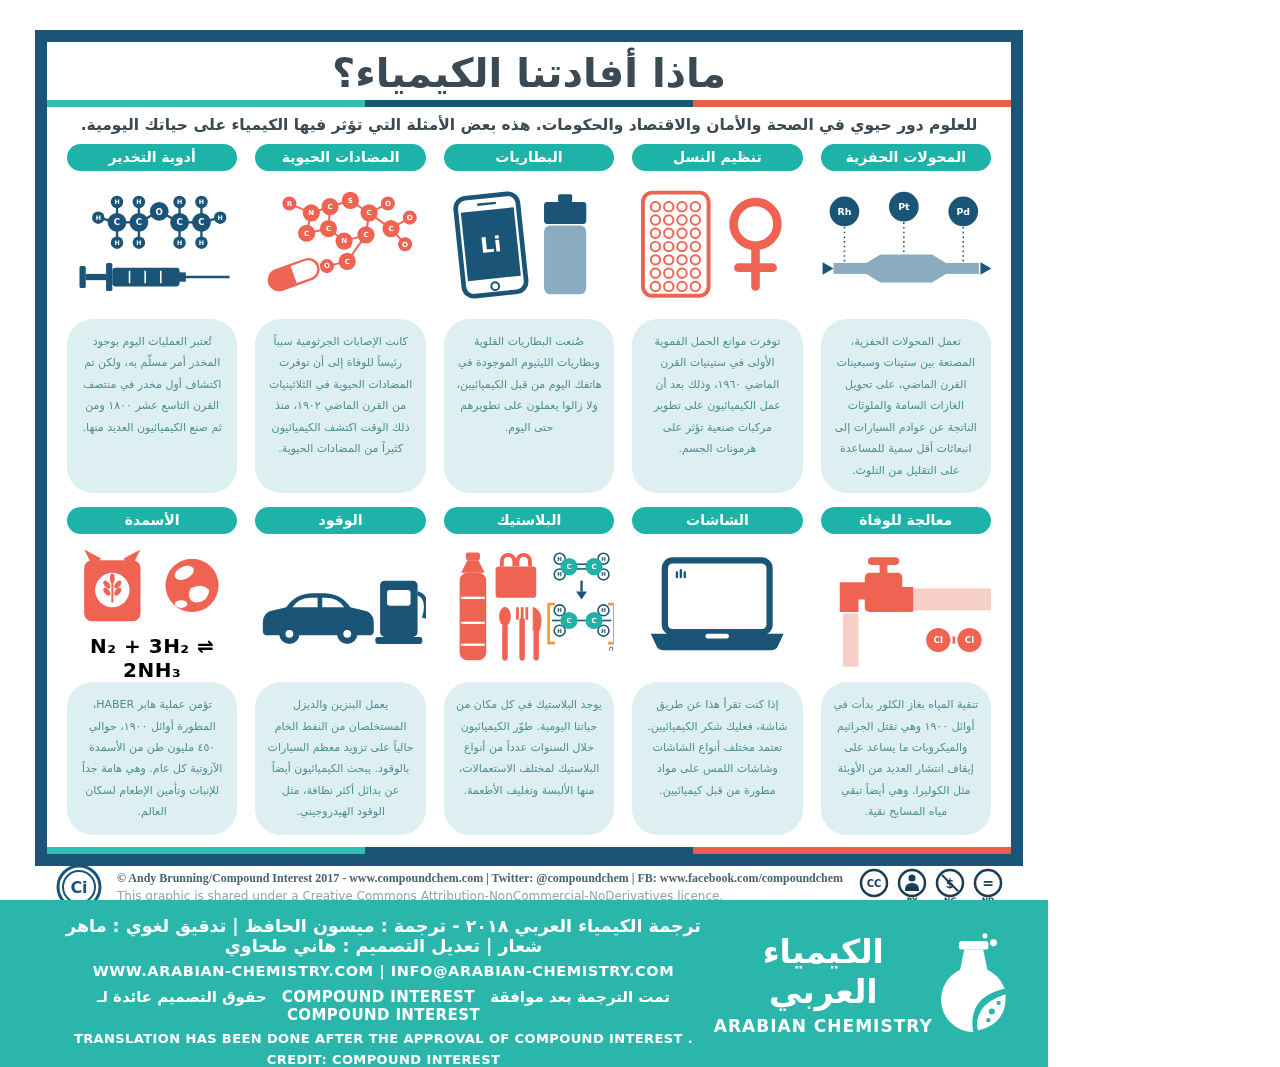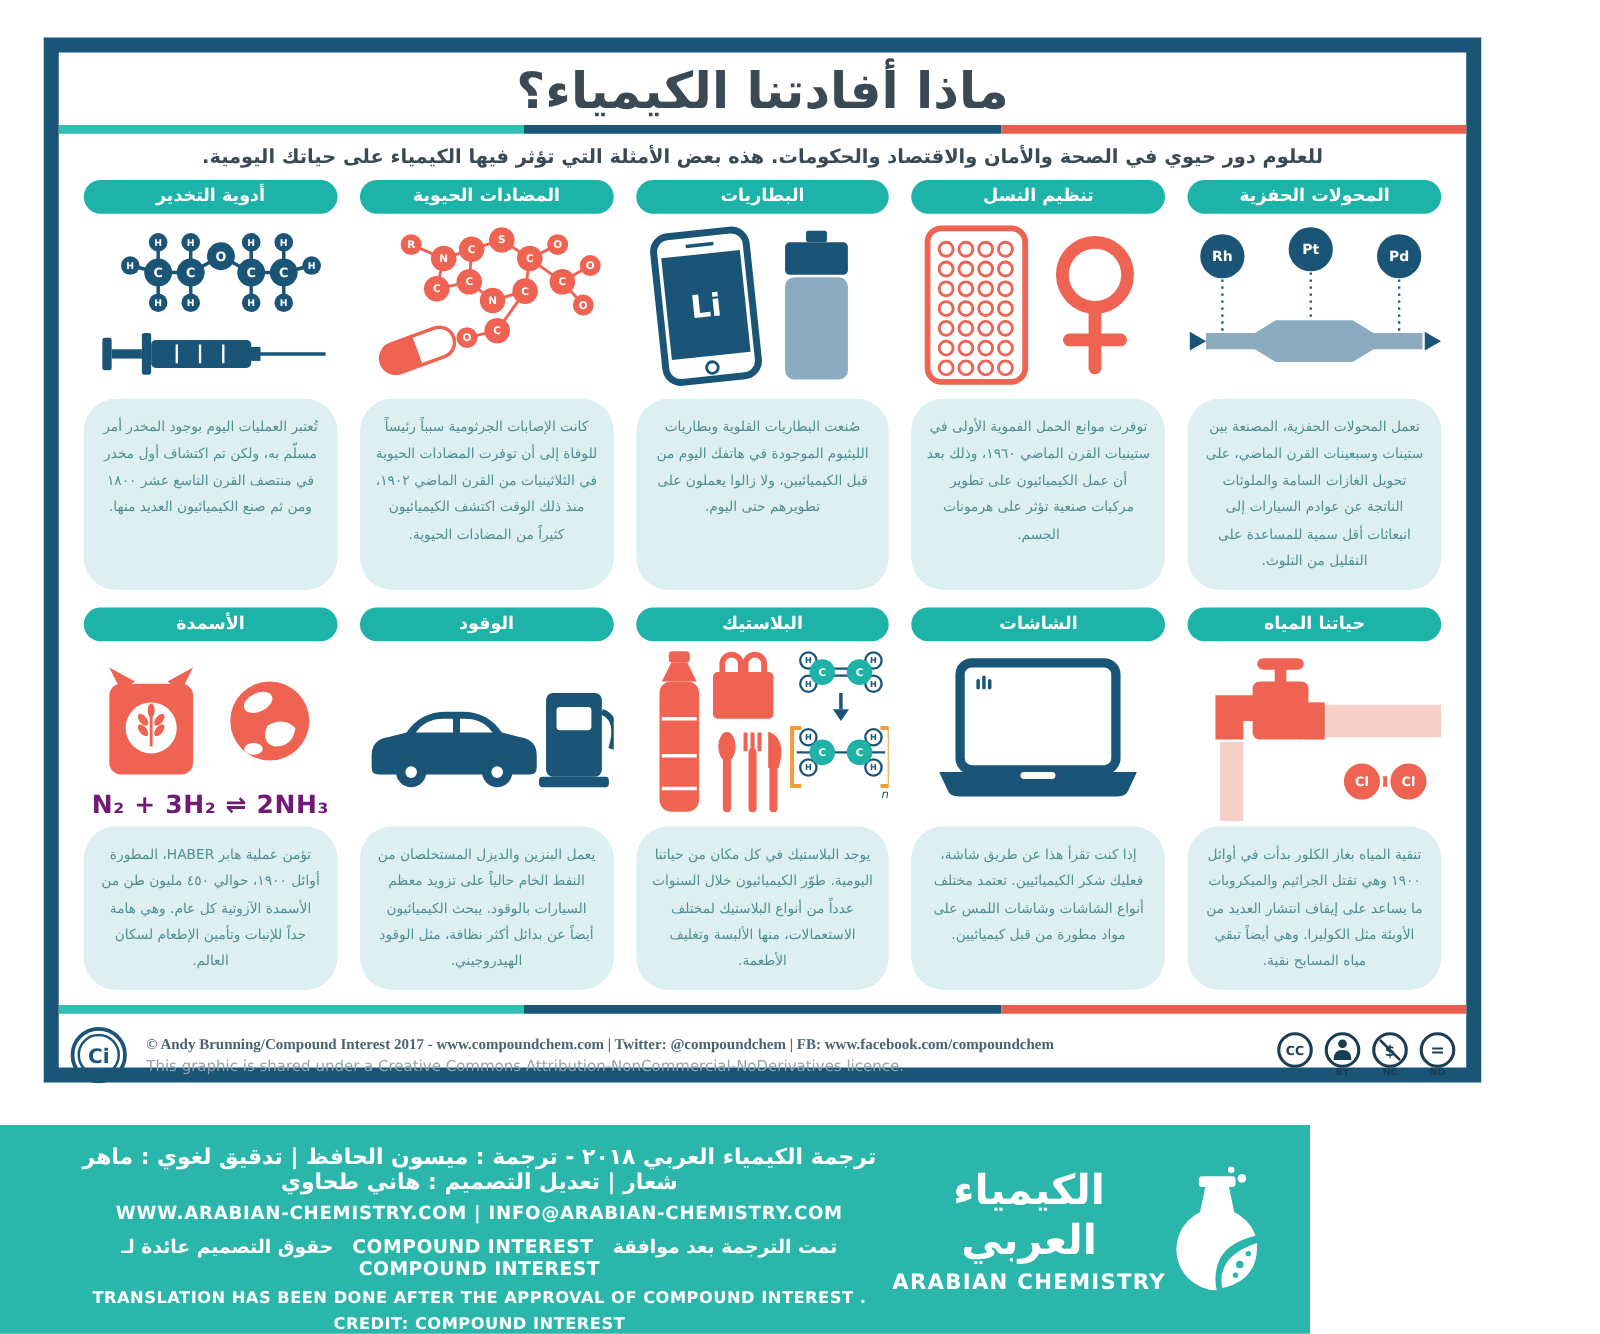--- a/index.html
+++ b/index.html
@@ -2,21 +2,21 @@
 <html lang="ar"><head>
 <meta charset="utf-8">
 <style>
   html,body{margin:0;padding:0;}
   body{
     width:1280px;height:1067px;background:#ffffff;
     font-family:"DejaVu Sans","Liberation Sans",sans-serif;
     position:relative;overflow:hidden;
   }
   .poster{
-    position:absolute;left:35px;top:30px;width:1150px;height:836px;
+    position:absolute;left:35px;top:30px;width:988px;height:836px;
     background:#ffffff;border:12px solid #1A5476;box-sizing:border-box;
   }
   .title{
     text-align:center;margin:8px 0 4px 0;font-size:40px;font-weight:bold;
     color:#3A4A54;line-height:1.15;
   }
   .tribar{display:flex;height:7px;margin:0;}
   .tribar .seg-teal{flex:0 0 33%;background:#2FBFB3;}
   .tribar .seg-navy{flex:0 0 34%;background:#1A5476;}
   .tribar .seg-coral{flex:1;background:#E8604C;}
@@ -33,21 +33,21 @@
     background:#1DB3A8;color:#ffffff;border-radius:15px;height:27px;
     line-height:27px;text-align:center;font-size:14px;font-weight:bold;
     direction:rtl;
   }
   .icon-area{
     height:148px;display:flex;flex-direction:column;
     align-items:center;justify-content:center;
   }
   .icon-area svg{display:block;}
   .equation{
-    font-size:20px;font-weight:bold;color:#701a75;text-align:center;
+    font-size:20px;font-weight:bold;color:#000000;text-align:center;
     margin-top:2px;letter-spacing:0.5px;
   }
   .panel-text{
     background:#DDEFF1;border-radius:26px;min-height:86px;
     padding:12px 12px;direction:rtl;text-align:center;
     font-size:11px;line-height:1.95;color:#4E8F93;flex:1;
   }
   .bottom-tribar{margin-top:12px;}
   .poster-footer{
     display:flex;align-items:center;gap:14px;padding:9px 8px 0 8px;
@@ -489,21 +489,21 @@
             <rect x="66" y="28" width="3" height="9" rx="1.5"></rect>
           </g>
           <path d="M24,108 h170 l-7,15 q-2,6 -10,6 h-136 q-8,0 -10,-6 z" fill="#1A5476"></path>
           <rect x="94" y="108" width="30" height="6" rx="3" fill="#ffffff"></rect>
         </svg>
       </div>
       <div class="panel-text">إذا كنت تقرأ هذا عن طريق شاشة، فعليك شكر الكيميائيين. تعتمد مختلف أنواع الشاشات وشاشات اللمس على مواد مطورة من قبل كيميائيين.</div>
     </div>
 
     <div class="panel">
-      <div class="pill">حياتنا المياه</div>
+      <div class="pill">معالجة للوفاة</div>
       <div class="icon-area">
         <svg width="100%" height="148" viewBox="0 0 218 150">
           <g fill="#F6CFC9">
             <rect x="116" y="50" width="102" height="28"></rect>
             <rect x="28" y="82" width="20" height="68"></rect>
           </g>
           <g fill="#EE6352">
             <rect x="60" y="10" width="40" height="10" rx="5"></rect>
             <rect x="75" y="18" width="10" height="14"></rect>
             <rect x="56" y="30" width="48" height="50" rx="6"></rect>

